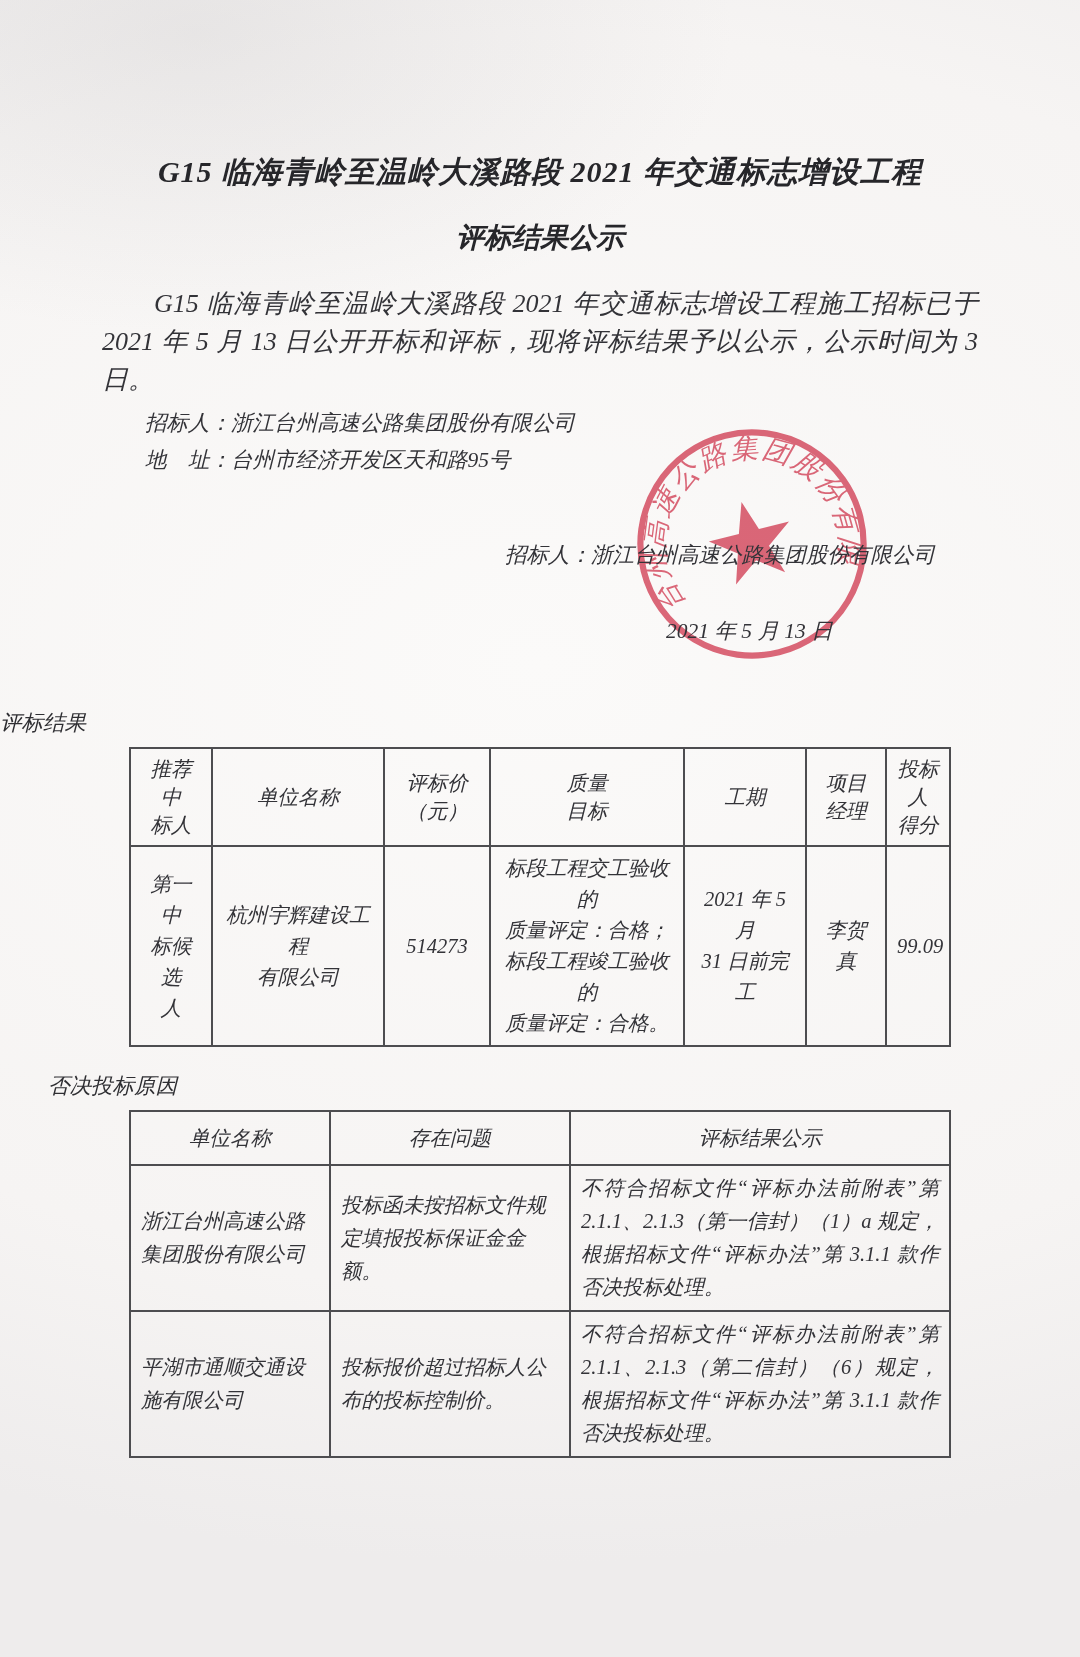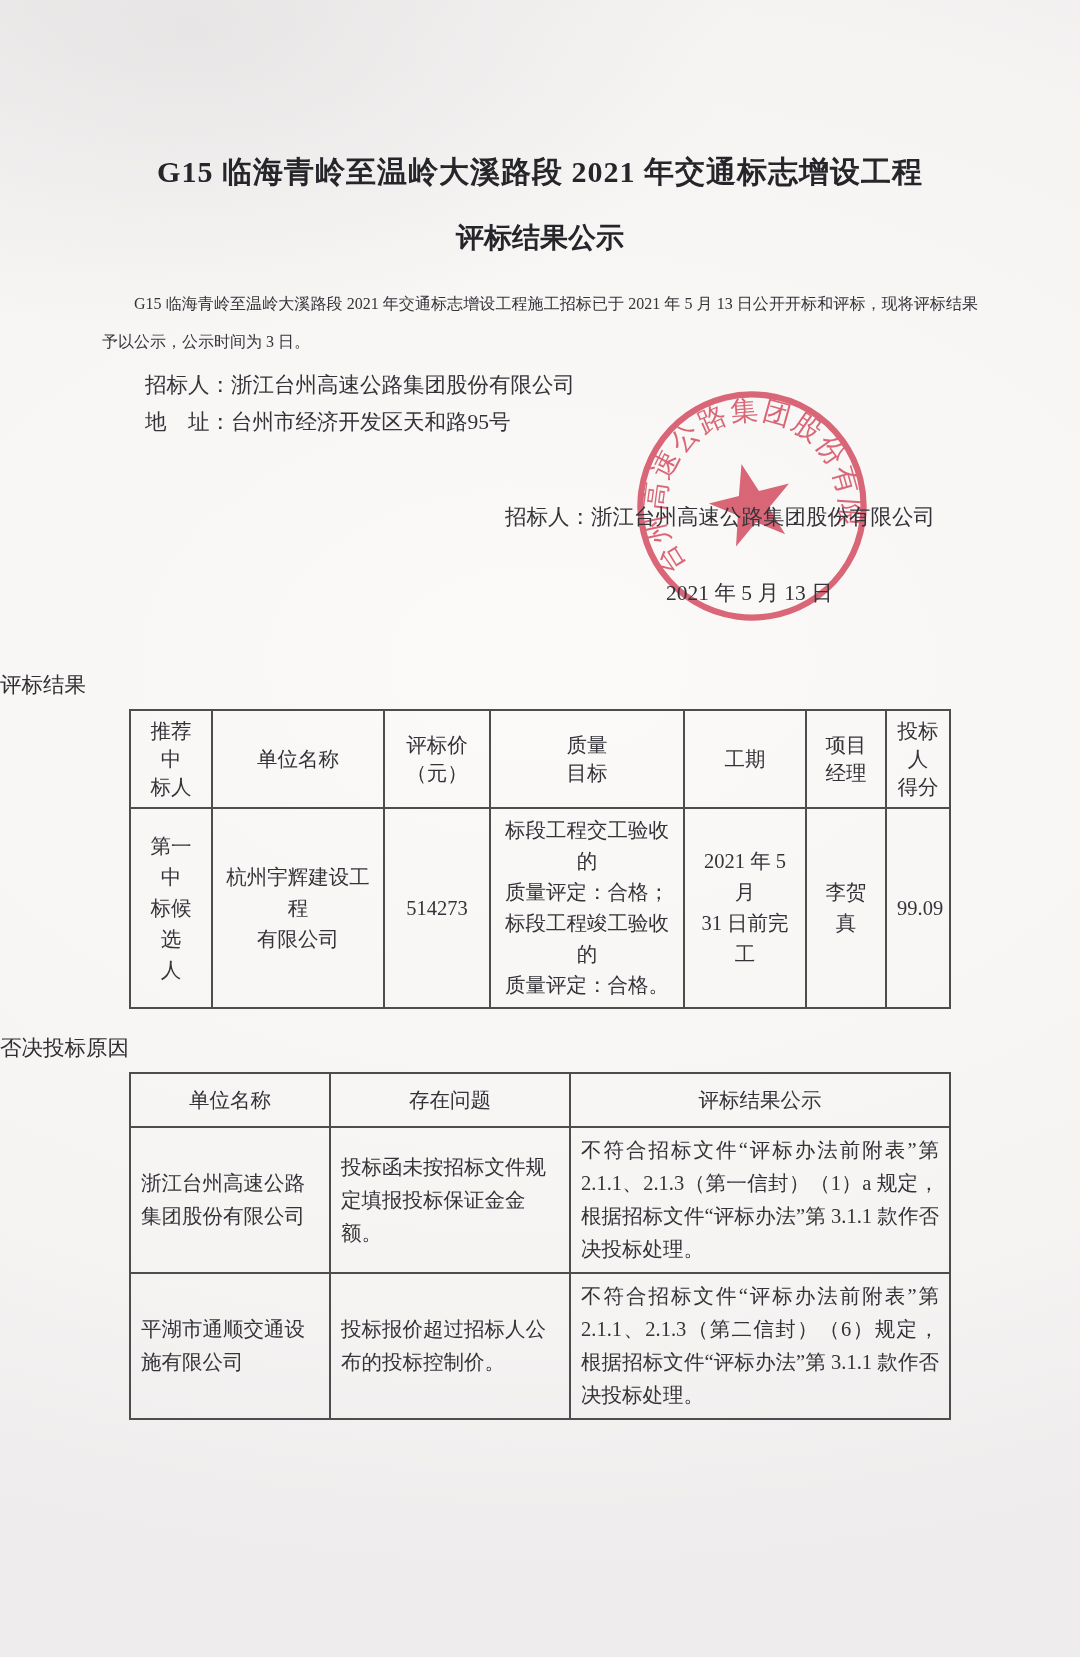--- a/index.html
+++ b/index.html
@@ -9,39 +9,40 @@
     color:#2e2e30;
     background:#e9e7e6;
   }
   .page{
     position:relative;
     width:1080px;height:1657px;
     overflow:hidden;
     background:
       radial-gradient(ellipse 900px 500px at 18% 2%, rgba(190,188,190,.25), rgba(0,0,0,0) 60%),
       radial-gradient(ellipse 1400px 900px at 50% 40%, #fbfaf9 0%, #f6f4f3 70%, #eeecec 100%);
+    font-style: italic;
   }
   .title{
     padding-top:152px;
     text-align:center;
     font-size:30px;
     font-weight:700;
     letter-spacing:1px;
     color:#26262a;
   }
   .subtitle{
     margin-top:26px;
     text-align:center;
     font-size:28px;
     font-weight:700;
     color:#26262a;
   }
   .intro{
     margin:28px 102px 0 102px;
-    font-size:16px;
+    font-size:26px;
     line-height:38px;
     text-indent:2em;
     text-align:justify;
     color:#333338;
   }
   .contact{
     margin:6px 102px 0 102px;
     font-size:21.5px;
     line-height:36.5px;
     color:#333338;
@@ -172,21 +173,21 @@
 标段工程竣工验收的
 质量评定：合格。</td>
       <td>2021 年 5 月
 31 日前完工</td>
       <td>李贺真</td>
       <td>99.09</td>
     </tr>
   </tbody>
     </table>
 
-  <div class="table-caption" style="margin-top:24px;">否决投标原因</div>
+  <div class="table-caption" style="margin-top:24px;margin-left:48px;">否决投标原因</div>
 
   <table class="t2">
     <colgroup>
       <col style="width:200px">
         <col style="width:240px">
         <col style="width:380px">
     </colgroup>
     <tbody>
         <tr>
       <th>单位名称</th>

